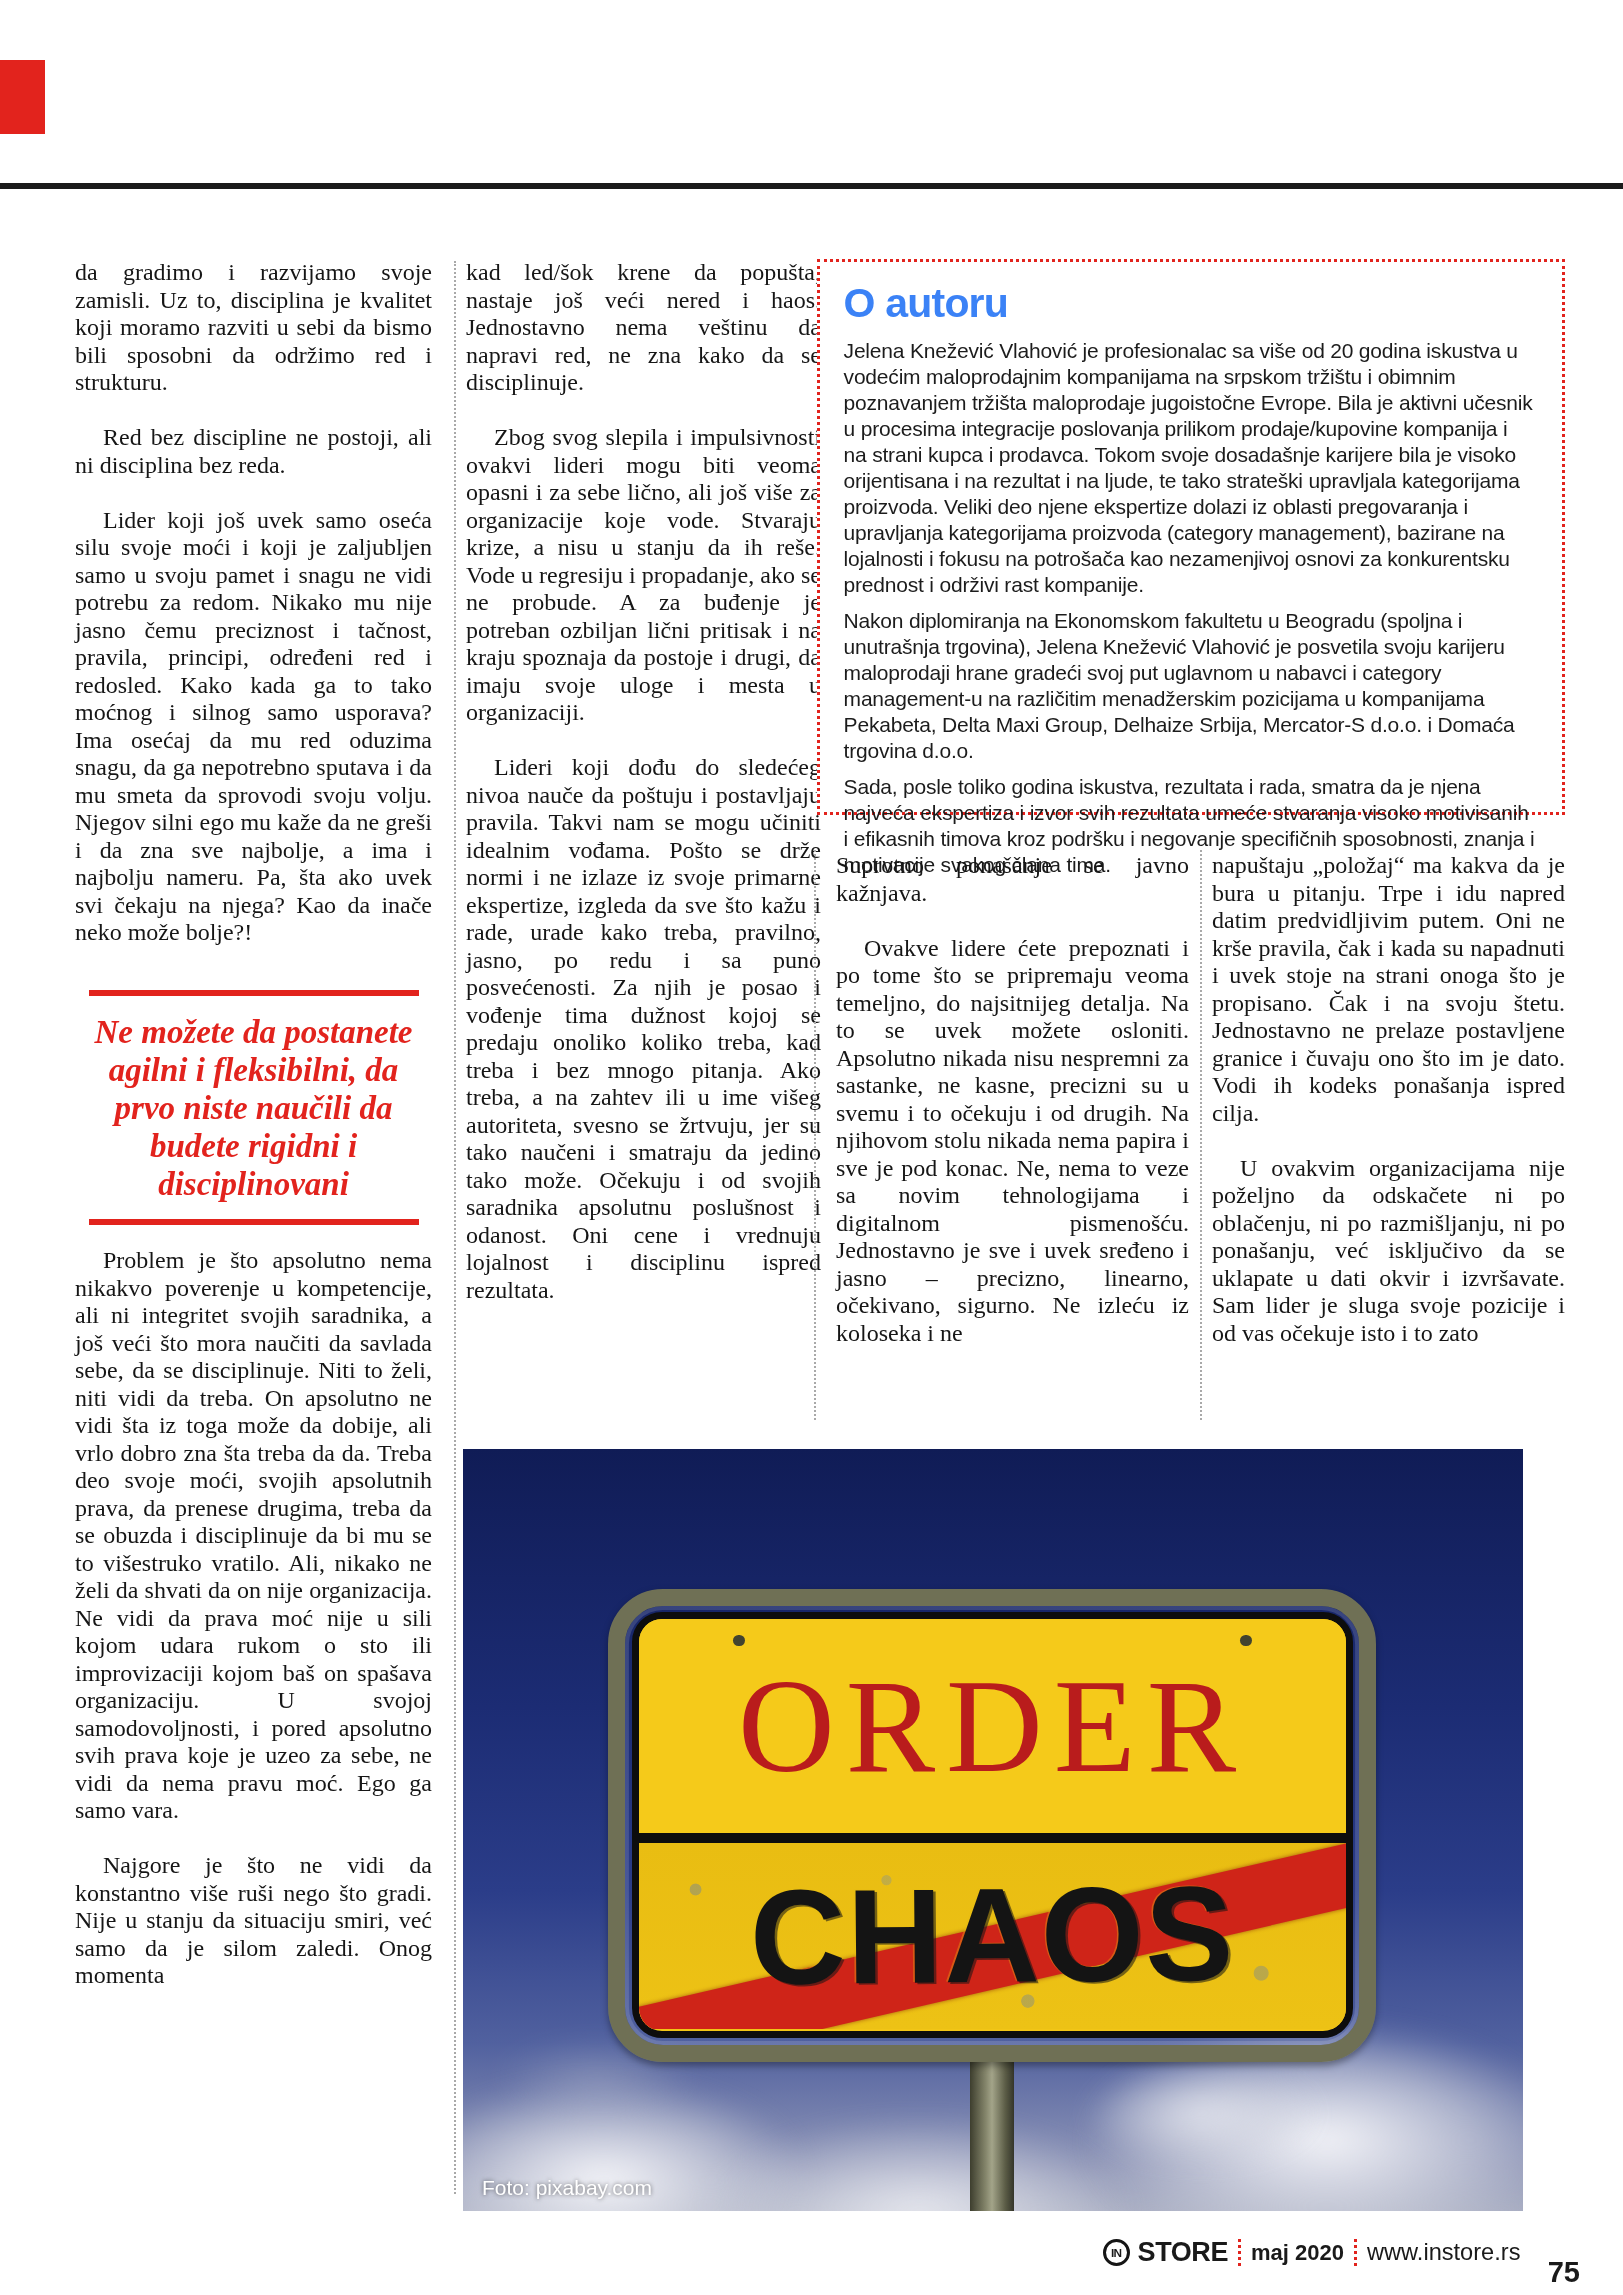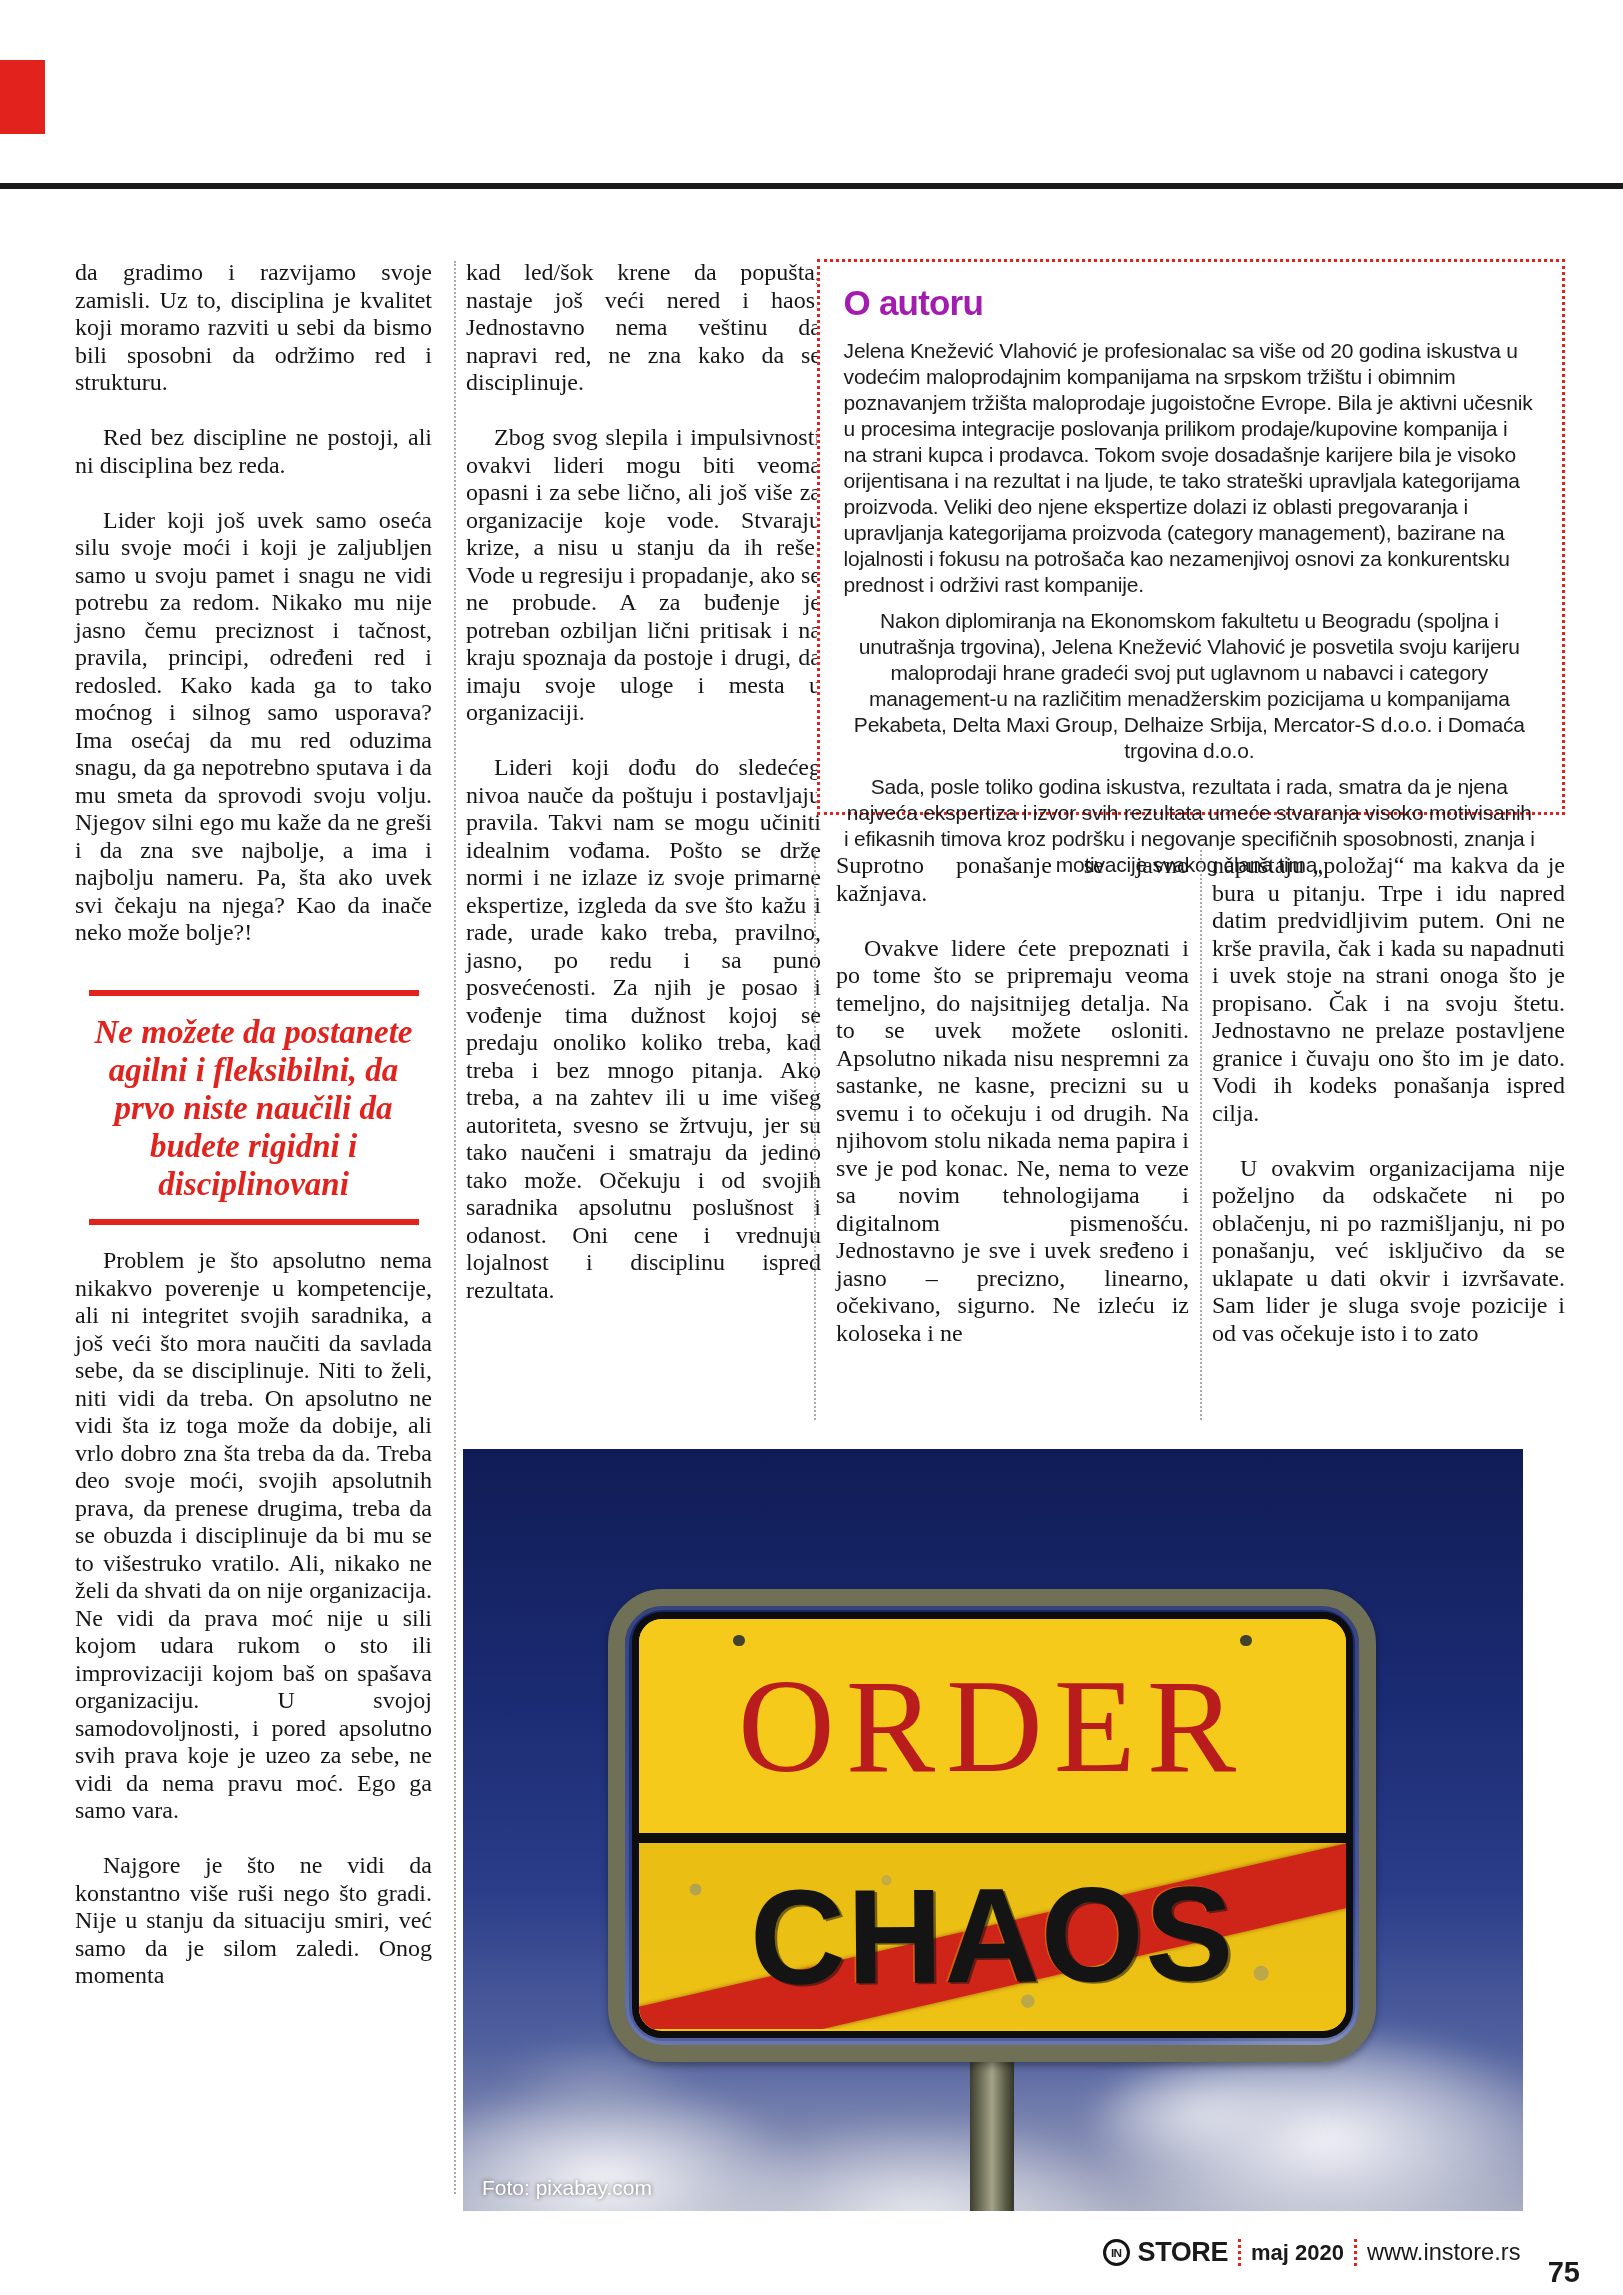--- a/index.html
+++ b/index.html
@@ -44,23 +44,23 @@
   .quote-rule.bottom { margin-bottom:22px; }
 
   
   .about-box {
     position:absolute; left:817px; top:259px; width:748px; height:556px;
     border:3.1px dotted #e2231d;
     padding:22px 27px 15.7px 23.6px;
     font-family:"Liberation Sans", sans-serif;
     background:#ffffff;
   }
-  .about-box h2 { font-size:35px; line-height:38px; font-weight:700; color:#a21caf; margin-bottom:15.7px; letter-spacing:-0.8px; }
+  .about-box h2 { font-size:41px; line-height:38px; font-weight:700; color:#3b82f6; margin-bottom:15.7px; letter-spacing:-0.8px; }
   .about-box p { font-size:21px; line-height:26px; color:#1c1c1c; text-align:left; letter-spacing:-0.2px; }
-  .about-box p + p { margin-top:10.2px;text-align:center; }
+  .about-box p + p { margin-top:10.2px; }
 
   
   .photo {
     position:absolute; left:463px; top:1449px; width:1060px; height:762px;
     background: linear-gradient(180deg,#101c56 0%, #1c2c74 34%, #2b3d89 58%, #51619f 78%, #8d94b6 94%, #a8adc2 100%);
     overflow:hidden;
   }
   .cloud { position:absolute; border-radius:50%; filter:blur(12.6px); background:radial-gradient(closest-side, rgba(250,250,252,0.95), rgba(220,222,230,0.55) 60%, rgba(220,222,230,0) 100%); }
   .cloud.c1 { left:-63px;  bottom:-71px;  width:408px; height:204px; }
   .cloud.c2 { left:236px;  bottom:-94px; width:440px; height:188px; opacity:.8; }

